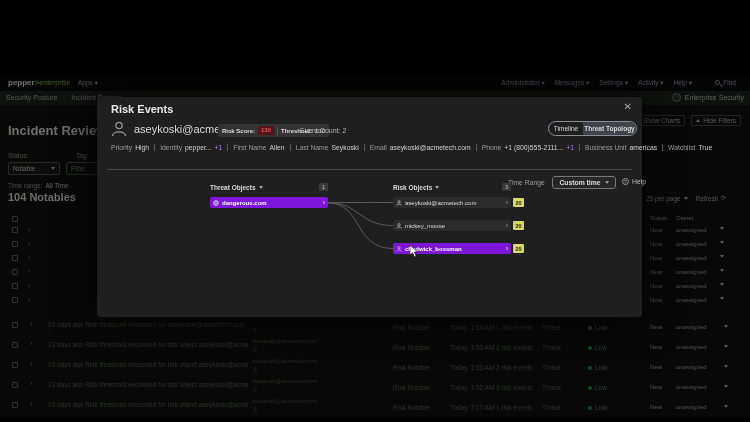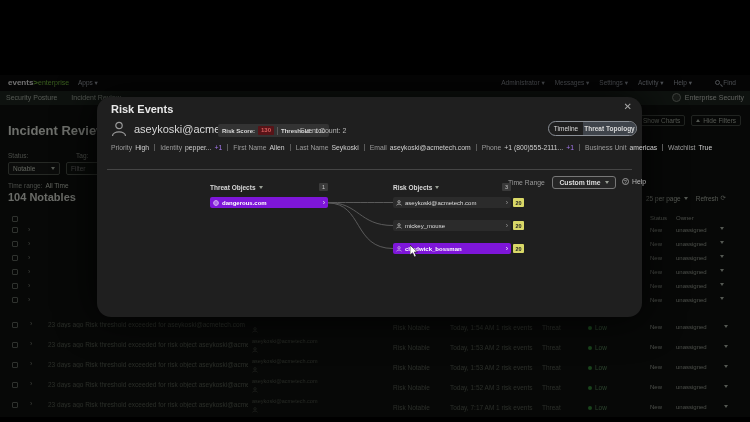--- a/index.html
+++ b/index.html
@@ -67,21 +67,21 @@
   .brow .c-urg  { position:absolute; left:588px; top:6px; font-size:6.5px; color:#4f7a52; display:flex; align-items:center; gap:3px; }
   .udot { width:4px; height:4px; border-radius:50%; background:var(--green); display:inline-block; }
   .brow .c-st  { position:absolute; left:650px; top:6px; font-size:6px; color:#8c9188; }
   .brow .c-ow  { position:absolute; left:676px; top:6px; font-size:6px; color:#8c9188; }
   .brow .c-act { position:absolute; left:724px; top:7px; }
 
   .caret { display:inline-block; width:0; height:0; border-left:2.5px solid transparent; border-right:2.5px solid transparent; border-top:3px solid #9aa096; }
   .caret-up { transform:rotate(180deg); }
 
   
-  #modal { position:absolute; left:97px; top:97px; width:545px; height:220px; background:#1f1f1f; border-radius:14px; box-shadow:0 0 40px rgba(0,0,0,.9); z-index:10; }
+  #modal { position:absolute; left:97px; top:97px; width:545px; height:220px; background:#1f1f1f; border-radius:4px; box-shadow:0 0 40px rgba(0,0,0,.9); z-index:10; }
   .m-title { position:absolute; left:14px; top:6px; font-size:11px; font-weight:bold; color:#e8e8e8; }
   .m-close { position:absolute; right:10px; top:4px; font-size:10px; color:#a8a8a8; cursor:default; }
   .m-avatar { position:absolute; left:13px; top:23px; }
   .m-id { position:absolute; left:37px; top:26px; font-size:11px; color:#d8d8d8; }
   .score-pill { position:absolute; left:121px; top:27px; height:13px; background:#333; border-radius:2px; display:flex; align-items:center; gap:3px; padding:0 4px; font-size:6px; color:#ddd; }
   .score-pill .lbl { font-weight:bold; }
   .score-pill .rsv { background:#571418; color:#d65c5c; padding:0 3px; border-radius:1px; font-weight:bold; height:9px; line-height:9px; }
   .score-pill .pdiv { width:1px; height:8px; background:#5a5a5a; }
   .event-count { position:absolute; left:203px; top:30px; font-size:7px; color:#b8b8b8; }
   .segmented { position:absolute; left:451px; top:24px; width:89px; height:15px; border:1px solid #8a8f96; border-radius:8px; display:flex; overflow:hidden; }
@@ -128,21 +128,21 @@
 </style>
 </head>
 <body>
 
 <div id="stage">
 
   <div id="app">
 
     <div id="topbar">
       <div class="logo">
-        <span>events</span><span class="gt">&gt;</span><span class="prod">enterprise</span>
+        <span>pepper</span><span class="gt">&gt;</span><span class="prod">enterprise</span>
       </div>
       <div class="apps">Apps ▾</div>
       <div class="topmenus">
 
           <span class="mitem">
             <span>Administrator ▾</span>
           </span>
 
           <span class="mitem">
             <span>Messages ▾</span>

